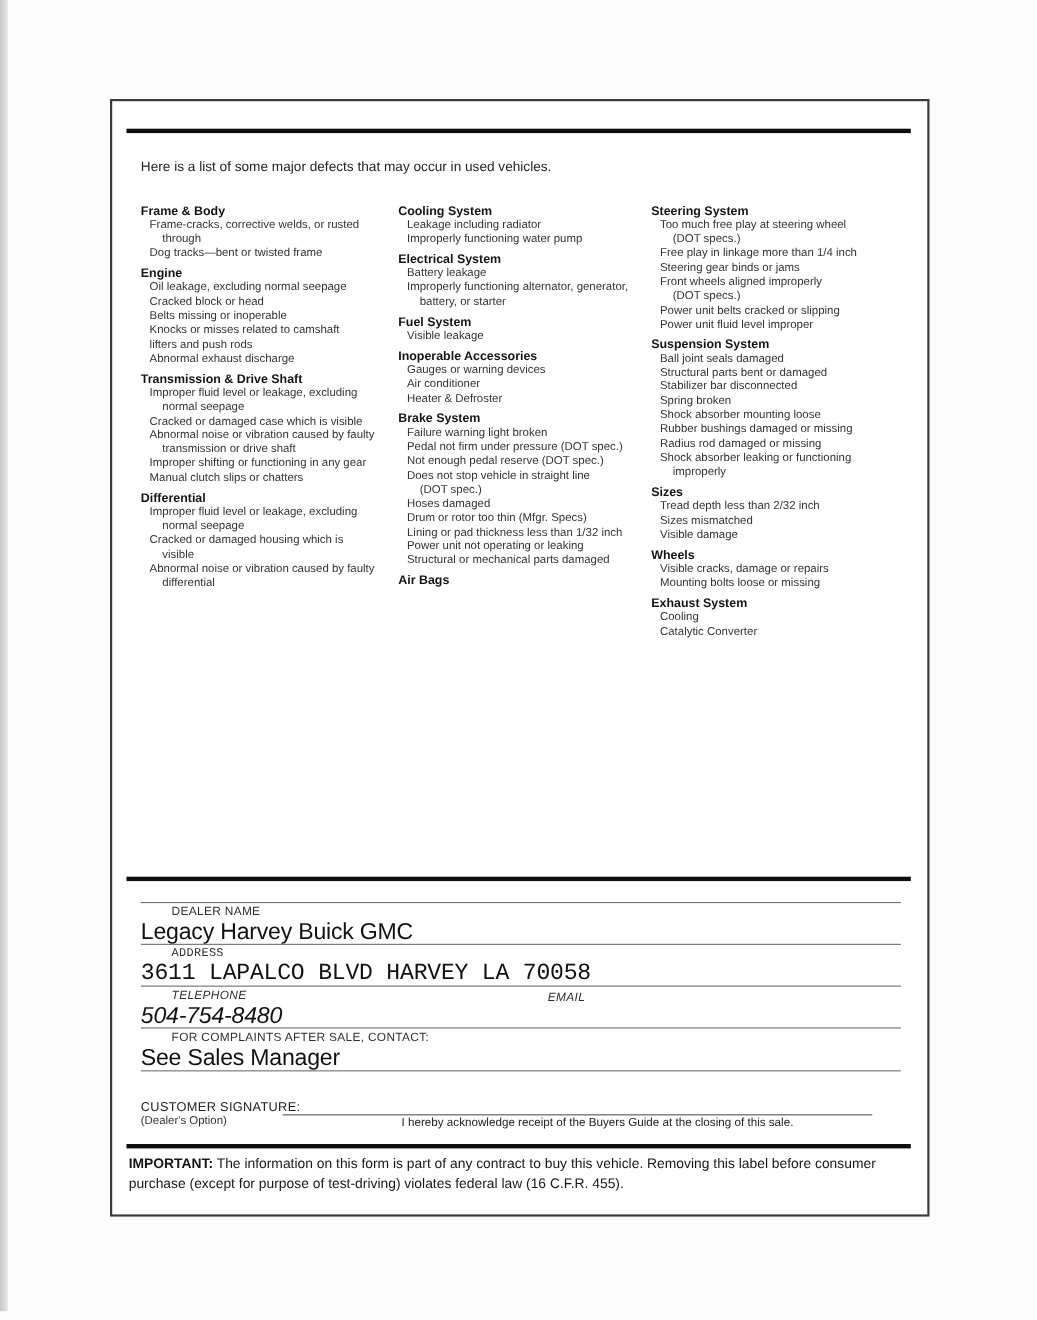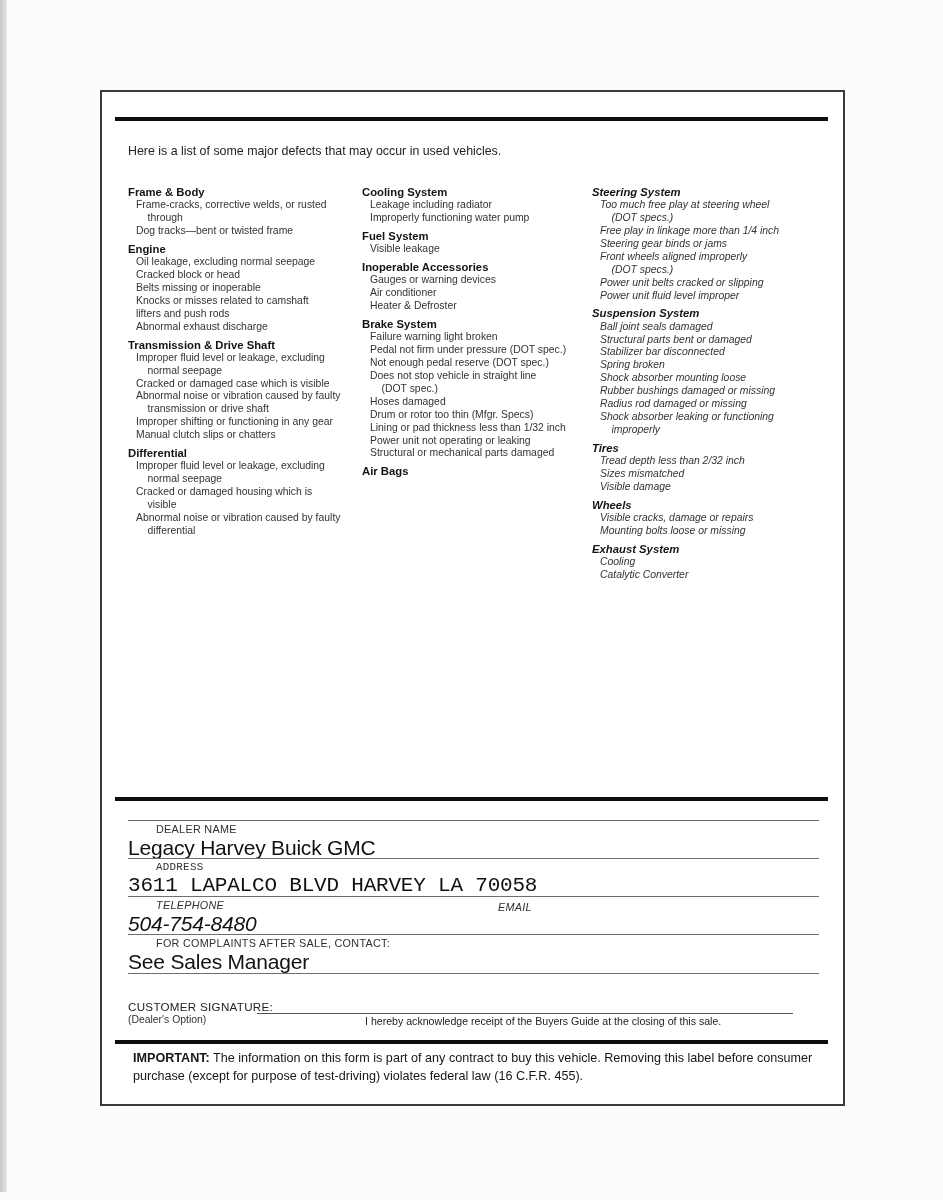--- a/index.html
+++ b/index.html
@@ -24,21 +24,21 @@
   .rule { position:absolute; left:13px; width:713px; height:4px; background:#0e0e0e; }
   .rule.top    { top:25px; }
   .rule.mid    { top:705px; }
   .rule.bottom { top:948px; }
 
   .intro { position:absolute; left:26px; top:52px; font-size:12.4px; color:#232323; }
 
   .column { position:absolute; top:94px; font-size:10.4px; line-height:12.9px; color:#333; }
   .col-0 { left:26px;  width:236px; }
   .col-1 { left:260px; width:240px; }
-  .col-2 { left:490px; width:236px;font-style:italic; }
+  .col-2 { left:490px; width:236px; }
   .section { margin-top:5px; }
   .column .section:first-child { margin-top:0; }
   .heading { font-weight:bold; font-size:11.3px; line-height:13.2px; color:#141414; }
   .item { padding-left:8px; white-space:pre-wrap; }
 
   .field {
     position:absolute; left:26px; width:691px;
     border-top:1px solid #6f6f6f;
   }
   .field .label { font-size:10.8px; letter-spacing:.3px; color:#2f2f2f; margin-top:2px;padding-left:28px; }
@@ -50,21 +50,21 @@
   .f-phone      { top:804px;font-style:italic; }
   .f-complaints { top:842px; }
   .f-endline    { top:881px; height:0; }
 
   .sig-label { position:absolute; left:26px; top:908px; font-size:11.6px; letter-spacing:.3px; color:#222;text-align:center; }
   .sig-line  { position:absolute; left:155px; top:921px; width:536px; border-top:1px solid #555; }
   .sig-sub   { position:absolute; left:26px;  top:922px; font-size:10.4px; color:#333; }
   .sig-ack   { position:absolute; left:263px; top:923px; font-size:10.6px; color:#222; }
 
   .important {
-    position:absolute; left:31px; top:958px; width:704px;
+    position:absolute; left:15px; top:958px; width:704px;
     font-size:12.6px; line-height:17.5px; color:#161616;
   }
   .important .imp-label { font-weight:bold; }
 </style>
 </head>
 <body>
 
 <div class="canvas">
   <div class="edge-strip"></div>
 
@@ -107,20 +107,26 @@
     visible</div>
           <div class="item">Abnormal noise or vibration caused by faulty
     differential</div>
         </div>
       </div>
     <div class="column col-1">
         <div class="section">
           <div class="heading">Cooling System</div>
           <div class="item">Leakage including radiator</div>
           <div class="item">Improperly functioning water pump</div>
+        </div>
+        <div class="section">
+          <div class="heading">Electrical System</div>
+          <div class="item">Battery leakage</div>
+          <div class="item">Improperly functioning alternator, generator,
+    battery, or starter</div>
         </div>
         <div class="section">
           <div class="heading">Fuel System</div>
           <div class="item">Visible leakage</div>
         </div>
         <div class="section">
           <div class="heading">Inoperable Accessories</div>
           <div class="item">Gauges or warning devices</div>
           <div class="item">Air conditioner</div>
           <div class="item">Heater &amp; Defroster</div>
@@ -160,21 +166,21 @@
           <div class="item">Structural parts bent or damaged</div>
           <div class="item">Stabilizer bar disconnected</div>
           <div class="item">Spring broken</div>
           <div class="item">Shock absorber mounting loose</div>
           <div class="item">Rubber bushings damaged or missing</div>
           <div class="item">Radius rod damaged or missing</div>
           <div class="item">Shock absorber leaking or functioning
     improperly</div>
         </div>
         <div class="section">
-          <div class="heading">Tires</div>
+          <div class="heading">Sizes</div>
           <div class="item">Tread depth less than 2/32 inch</div>
           <div class="item">Sizes mismatched</div>
           <div class="item">Visible damage</div>
         </div>
         <div class="section">
           <div class="heading">Wheels</div>
           <div class="item">Visible cracks, damage or repairs</div>
           <div class="item">Mounting bolts loose or missing</div>
         </div>
         <div class="section">

